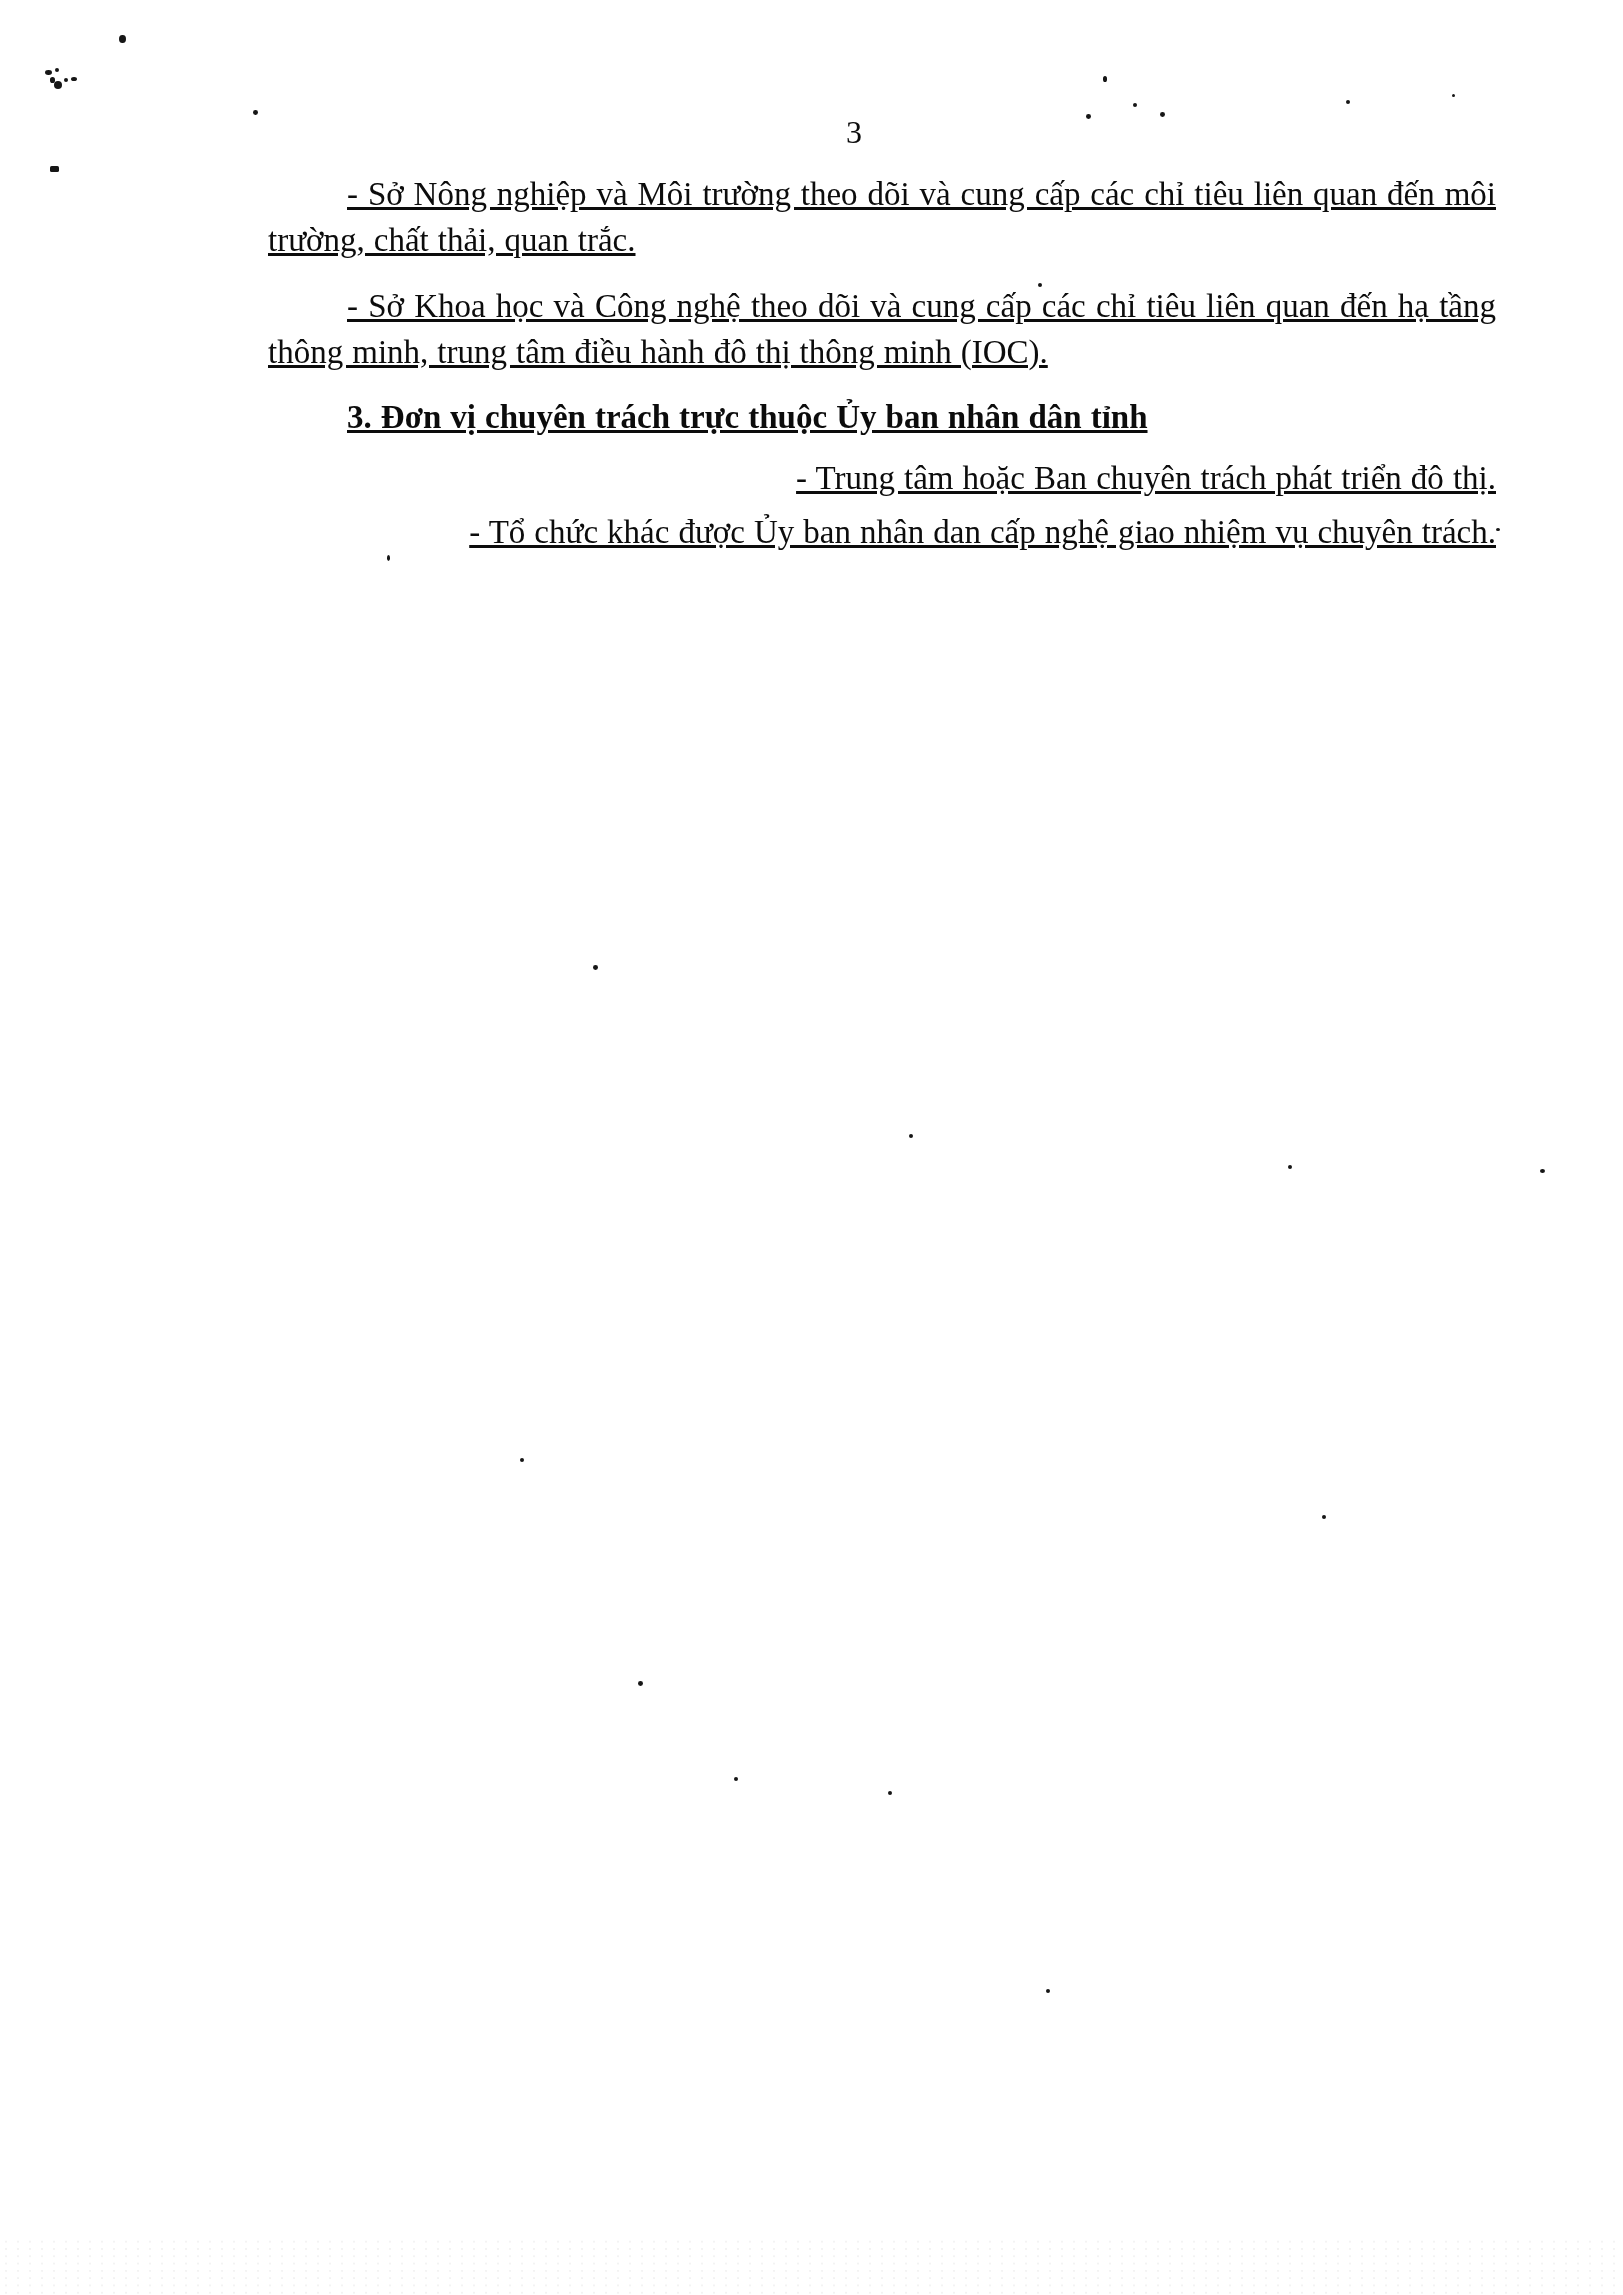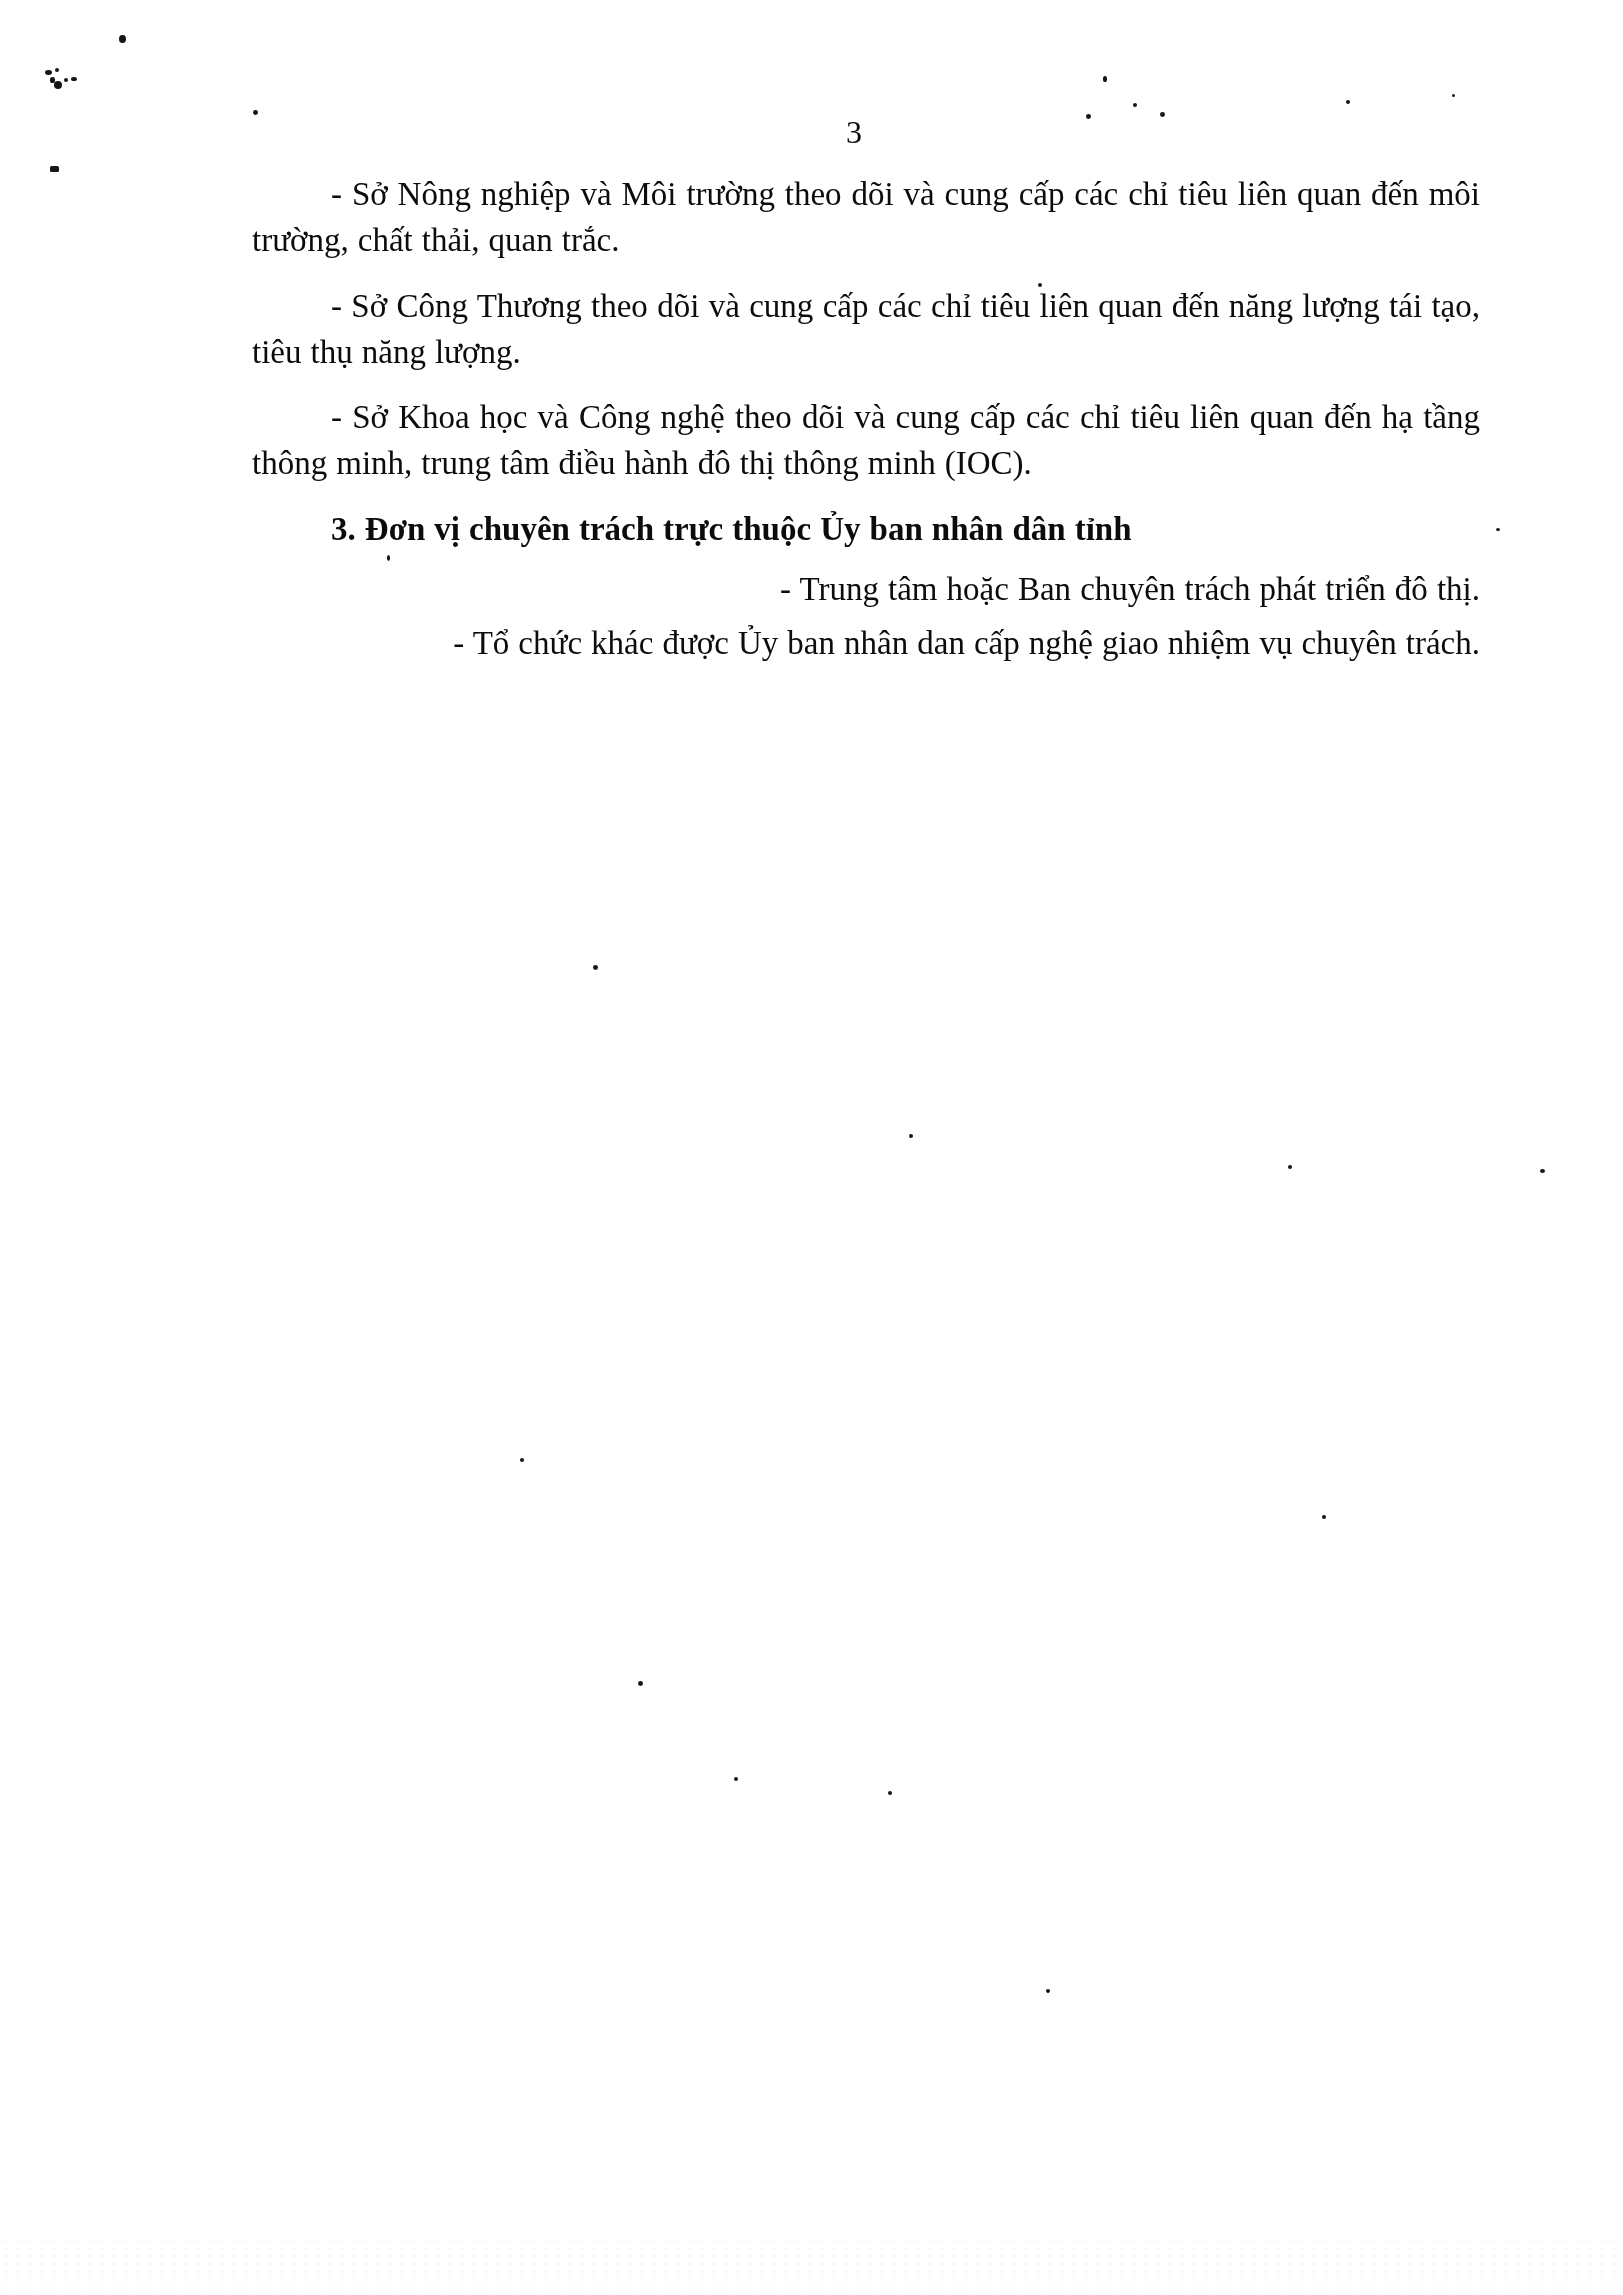--- a/index.html
+++ b/index.html
@@ -18,23 +18,24 @@
   }
   .page-number {
     position: absolute;
     top: 114px;
     left: 846px;
     font-size: 32px;
     line-height: 36px;
   }
   .content {
     position: absolute;
-    left: 252px;
+    left: 268px;
     top: 171px;
     width: 1228px;
+    text-decoration: underline;
   }
   .para {
     font-size: 33px;
     line-height: 46px;
     text-align: justify;
     text-indent: 79px;
     margin: 0 0 19.5px 0;
     word-spacing: 0.8px;
   }
   .heading {
@@ -66,21 +67,20 @@
 </style>
 </head>
 <body>
 
 <div class="page">
 
   <div class="page-number">3</div>
 
   <div class="content">
     <p class="para">- Sở Nông nghiệp và Môi trường theo dõi và cung cấp các chỉ tiêu liên quan đến môi trường, chất thải, quan trắc.</p>
-    <p class="para">- Sở Công Thương theo dõi và cung cấp các chỉ tiêu liên quan đến năng lượng tái tạo, tiêu thụ năng lượng.</p>
     <p class="para">- Sở Khoa học và Công nghệ theo dõi và cung cấp các chỉ tiêu liên quan đến hạ tầng thông minh, trung tâm điều hành đô thị thông minh (IOC).</p>
     <p class="para heading">3. Đơn vị chuyên trách trực thuộc Ủy ban nhân dân tỉnh</p>
     <p class="para single">- Trung tâm hoặc Ban chuyên trách phát triển đô thị.</p>
     <p class="para single">- Tổ chức khác được Ủy ban nhân dan cấp nghệ giao nhiệm vụ chuyên trách.</p>
   </div>
 
   <div class="speck" style="left:119px; top:35px; width:6.5px; height:8px;"></div>
   <div class="speck" style="left:45px; top:70px; width:6.5px; height:4.9px;"></div>
   <div class="speck" style="left:55px; top:68px; width:4px; height:4px;"></div>
   <div class="speck" style="left:50px; top:77px; width:4.9px; height:5.7px;"></div>

